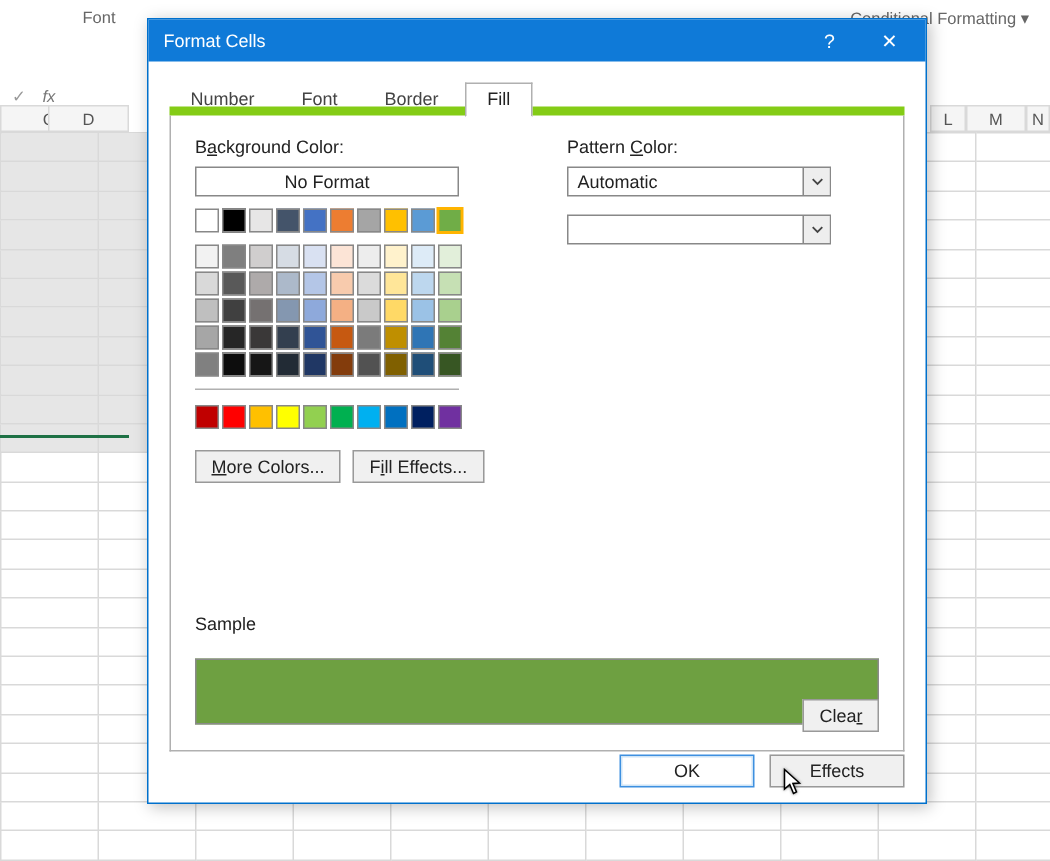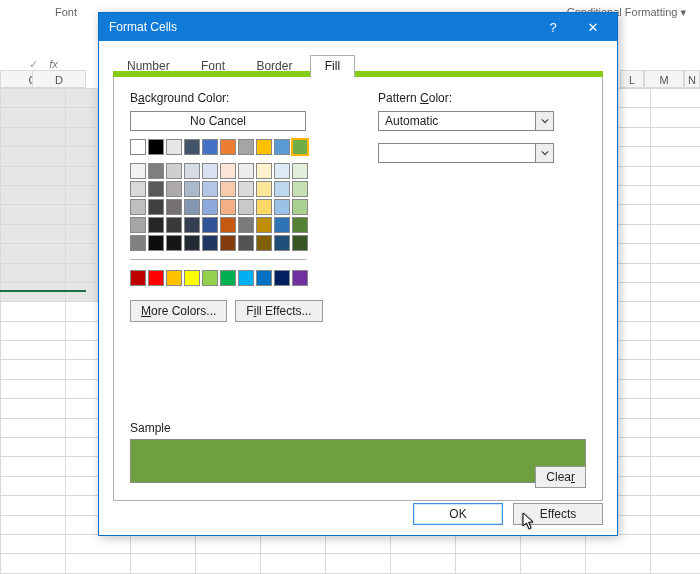--- a/index.html
+++ b/index.html
@@ -5,21 +5,21 @@
   * { box-sizing: border-box; }
   html, body { margin:0; padding:0; width:700px; height:574px; font-family: "Segoe UI", Tahoma, sans-serif; font-size:12px; color:#222; background:#fff; overflow:hidden; }
   
   .sheet { position:absolute; inset:0; background:#fff; }
   table.ws { border-collapse:collapse; width:100%; height:100%; }
   table.ws td { border:1px solid #d9d9d9; height:18px; width:65px; min-width:65px; }
   .sel td:first-child, .sel td:nth-child(2) { background:#e6e6e6; }
   .greenline { position:absolute; left:0; top:290px; width:86px; height:2px; background:#1e7145; }
   .ribbon-hint { position:absolute; top:6px; left:55px; font-size:11px; color:#666; }
   .formatting-hint { position:absolute; top:6px; right:14px; font-size:11px; color:#666; }
-  .fx { position:absolute; top:58px; left:29px; color:#777; font-style:italic; font-size:11px; }
+  .fx { position:absolute; top:58px; left:8px; color:#777; font-style:italic; font-size:11px; }
   .fx .chk { margin-right:8px; font-style:normal; color:#999; }
   .colhead { position:absolute; top:70px; height:18px; background:#f5f5f5; border:1px solid #d9d9d9; text-align:center; line-height:18px; color:#555; font-size:11px; width:65px; }
 
   
   .dlg { position:absolute; left:98px; top:12px; width:520px; height:524px; background:#fff; border:1px solid #0070cc; box-shadow:2px 2px 10px rgba(0,0,0,0.25); }
   .tbar { height:28px; background:#0f7ad8; color:#fff; display:flex; align-items:center; padding:0 4px 0 10px; font-size:12px; }
   .tbar .title { flex:1; }
   .tbar .ticon { width:40px; text-align:center; font-size:13px; cursor:default; }
   .body { position:absolute; top:28px; left:0; right:0; bottom:0; padding:12px 14px 14px 14px; }
 
@@ -42,21 +42,21 @@
 
   .btn { display:inline-block; background:#f0f0f0; border:1px solid #999; padding:3px 10px; cursor:default; font-size:12px; }
   .btnrow { display:flex; gap:8px; }
 
   .rcol { position:absolute; left:264px; top:14px; width:186px; }
   .combo { display:flex; width:176px; height:20px; border:1px solid #888; margin-top:4px; margin-bottom:12px; background:#fff; }
   .combo .cval { flex:1; padding:0 6px; line-height:18px; }
   .combo .carrow { width:18px; border-left:1px solid #888; background:#eee; display:flex; align-items:center; justify-content:center; }
   .combo .carrow svg { width:8px; height:8px; }
 
-  .sample-lbl { position:absolute; left:16px; top:344px; }
+  .sample-lbl { position:absolute; left:16px; top:332px; }
   .sample { position:absolute; left:16px; right:16px; top:362px; height:44px; background:#6ea041; border:1px solid #8a8a8a; }
 
   .clearrow { position:absolute; right:16px; bottom:12px; }
 
   .dlg-footer { position:absolute; bottom:10px; right:14px; display:flex; gap:10px; }
   .dlg-footer .btn { width:90px; text-align:center; }
   .btn.primary { border-color:#3e90e0; background:#fff; box-shadow:inset 0 0 0 1px #cde4f7; }
 
   
   .cursor { position:absolute; left:522px; top:512px; pointer-events:none; }
@@ -423,21 +423,21 @@
       <span class="tab">Number</span>
       <span class="tab">Font</span>
       <span class="tab">Border</span>
       <span class="tab active">Fill</span>
     </div>
     <div class="pane">
 
       <div class="lbl">
         <span>B</span><u>a</u><span>ckground Color:</span>
       </div>
-      <div class="nocolor">No Cancel</div>
+      <div class="nocolor">No Format</div>
       <div class="swatches" id="theme-row1">
           <div class="sw" style="background: rgb(255, 255, 255);"></div>
           <div class="sw" style="background: rgb(0, 0, 0);"></div>
           <div class="sw" style="background: rgb(231, 230, 230);"></div>
           <div class="sw" style="background: rgb(68, 84, 106);"></div>
           <div class="sw" style="background: rgb(68, 114, 196);"></div>
           <div class="sw" style="background: rgb(237, 125, 49);"></div>
           <div class="sw" style="background: rgb(165, 165, 165);"></div>
           <div class="sw" style="background: rgb(255, 192, 0);"></div>
           <div class="sw" style="background: rgb(91, 155, 213);"></div>

